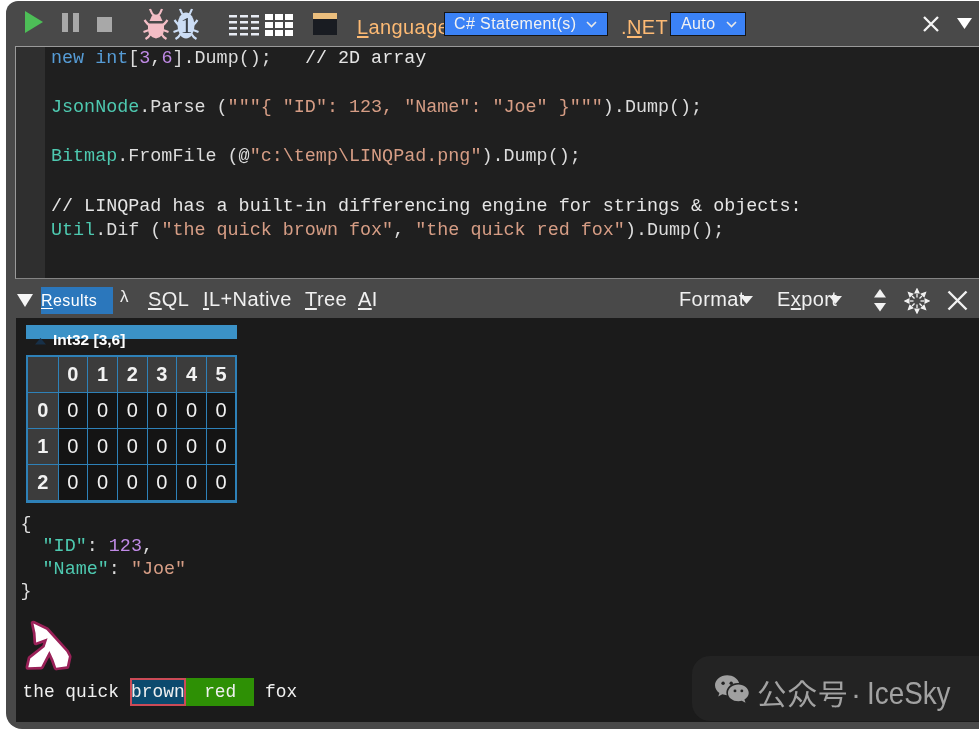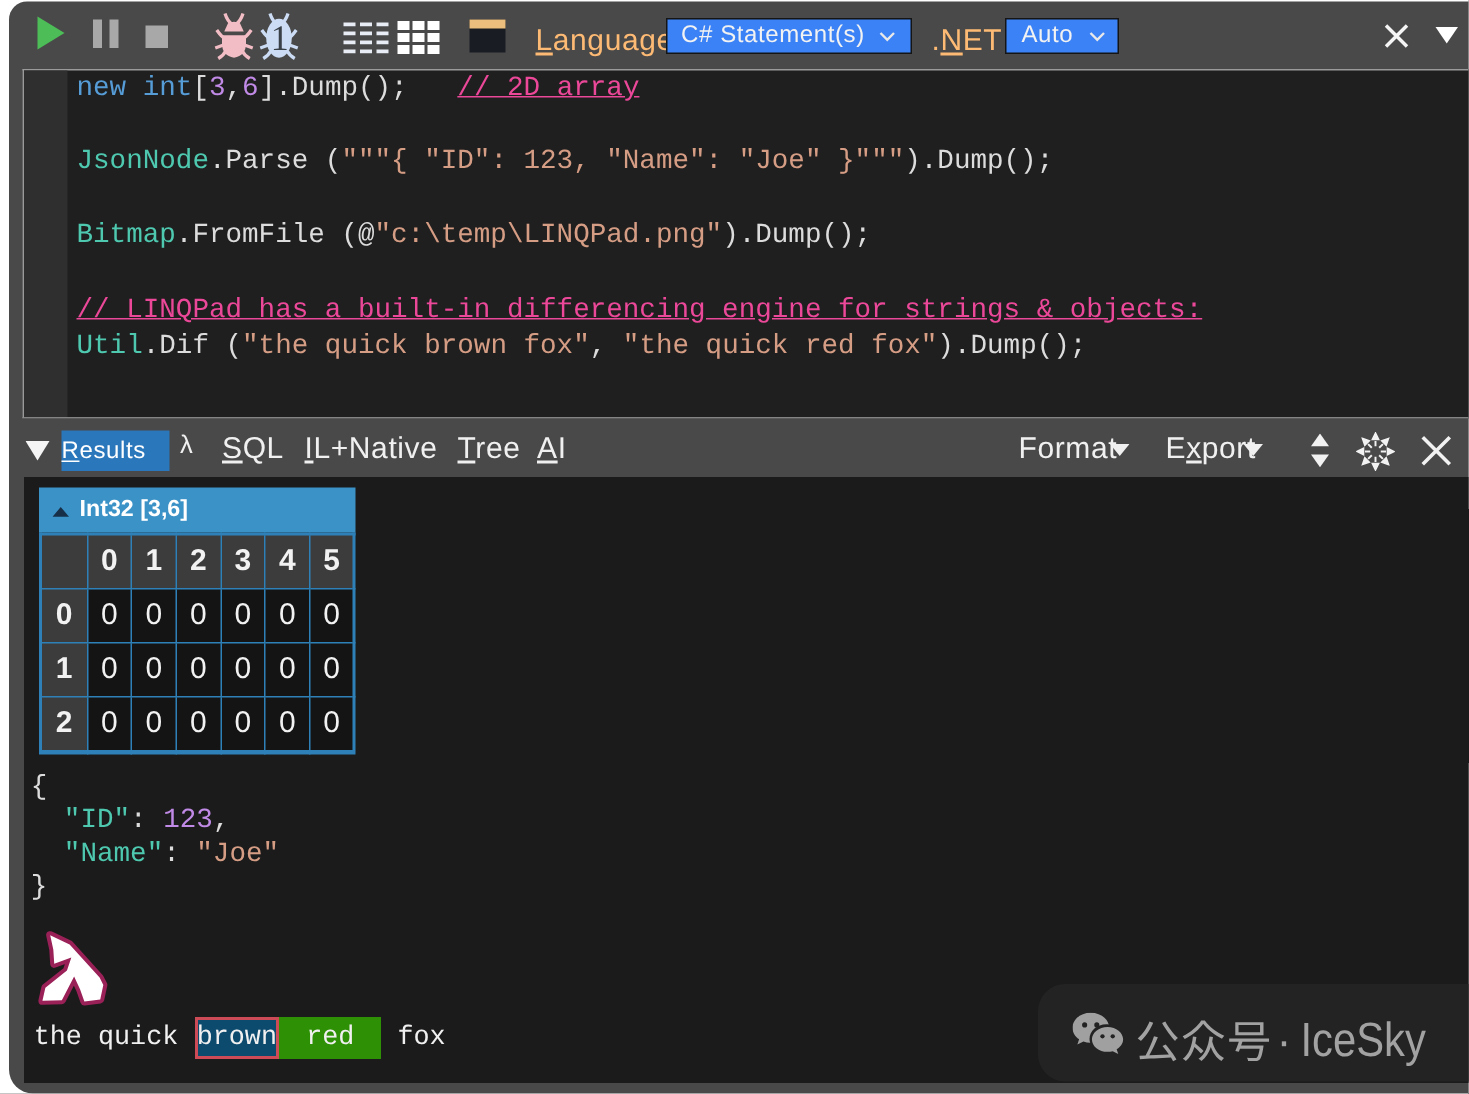--- a/index.html
+++ b/index.html
@@ -14,32 +14,32 @@
     border:1px solid #151515; color:#F2F2F2; font-size:16px; letter-spacing:0.4px; line-height:22px; }
   .chev { position:absolute; width:11px; height:7px; }
   
   .editor { position:absolute; left:9px; top:45px; right:0; height:233px;
     background:#1F1F1F; border-top:1px solid #9A9A9A; border-left:1px solid #9A9A9A;
     border-bottom:1px solid #848484; }
   .emargin { position:absolute; left:0; top:0; bottom:0; width:29px; background:#2F2F2F; }
   pre.code { position:absolute; left:35px; top:0px; font-family:"Liberation Mono", monospace;
     font-size:18.4px; line-height:24.6px; color:#DCDCDC; }
   .k { color:#569CD6; } .n { color:#C08AE6; } .s { color:#D69D85; }
-  .t { color:#4EC9B0; } .c { color:#ec4899;text-decoration:underline; }
+  .t { color:#4EC9B0; } .c { color:#e5e5e5; }
   
   .tab { position:absolute; top:287px; font-size:20px; letter-spacing:0.4px; color:#F0F0F0; }
   u { text-decoration:underline; text-underline-offset:2px; }
   
   .results { position:absolute; left:10px; top:317px; right:0; bottom:7px; background:#1B1B1B; }
   table.grid { border-collapse:collapse; position:absolute; left:10px; top:37px; border:2px solid #2E81B8; border-bottom:3px solid #2E81B8; }
   table.grid td { border:1px solid #2E81B8; text-align:center; vertical-align:middle;
     font-size:20px; color:#F2F2F2; font-family:"Liberation Sans",sans-serif; }
   td.hd { background:#3C3C3C; font-weight:bold; }
   td.dc { background:#141414; }
-  .ttitle { position:absolute; left:10px; top:7px; width:211px; height:30px; background:#3B92C7;
+  .ttitle { position:absolute; left:10px; top:7px; width:211px; height:14px; background:#3B92C7;
     color:#fff; font-weight:bold; font-size:15.5px; line-height:30px; }
   pre.json { position:absolute; left:4.5px; top:196px; font-family:"Liberation Mono", monospace;
     font-size:18.4px; line-height:22.4px; color:#DCDCDC; }
   pre.diff { position:absolute; left:6.5px; top:361px; font-family:"Liberation Mono", monospace;
     font-size:17.85px; line-height:26px; color:#F0F0F0; }
   .wm { position:absolute; left:676px; top:338px; right:0; height:65px; background:#232323;
     border-radius:18px 0 0 18px; }
   .wmtext { position:absolute; left:66px; top:18px; font-size:28px; color:#A2A2A2; }
 </style>
 </head>

